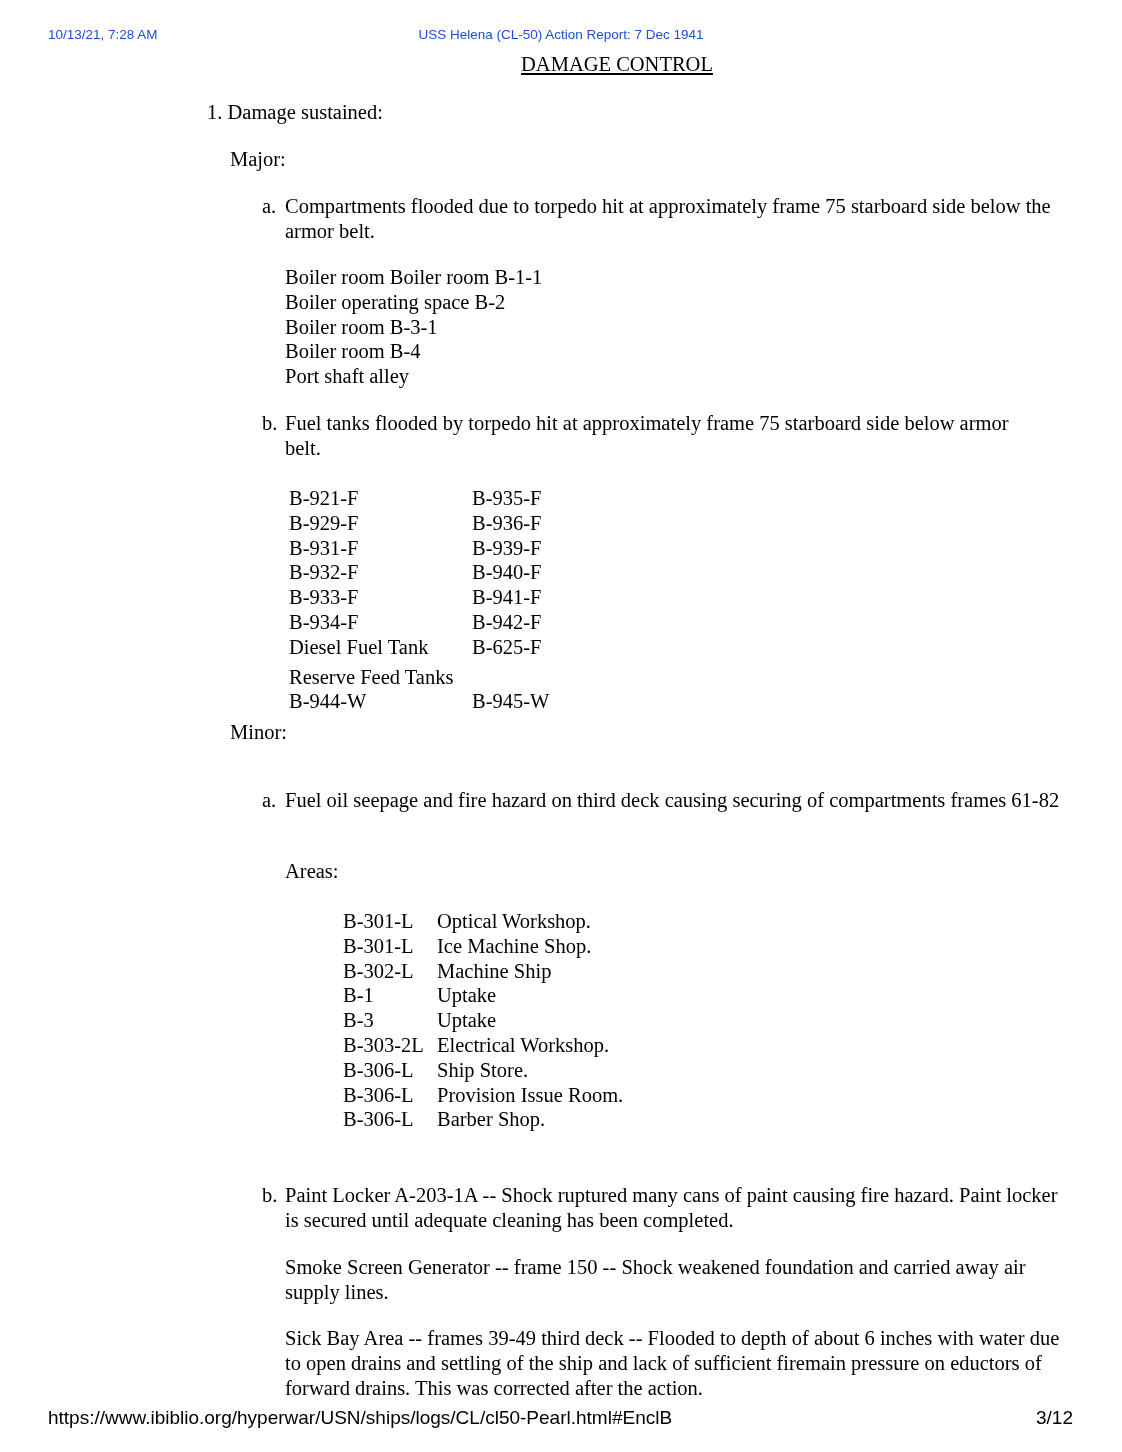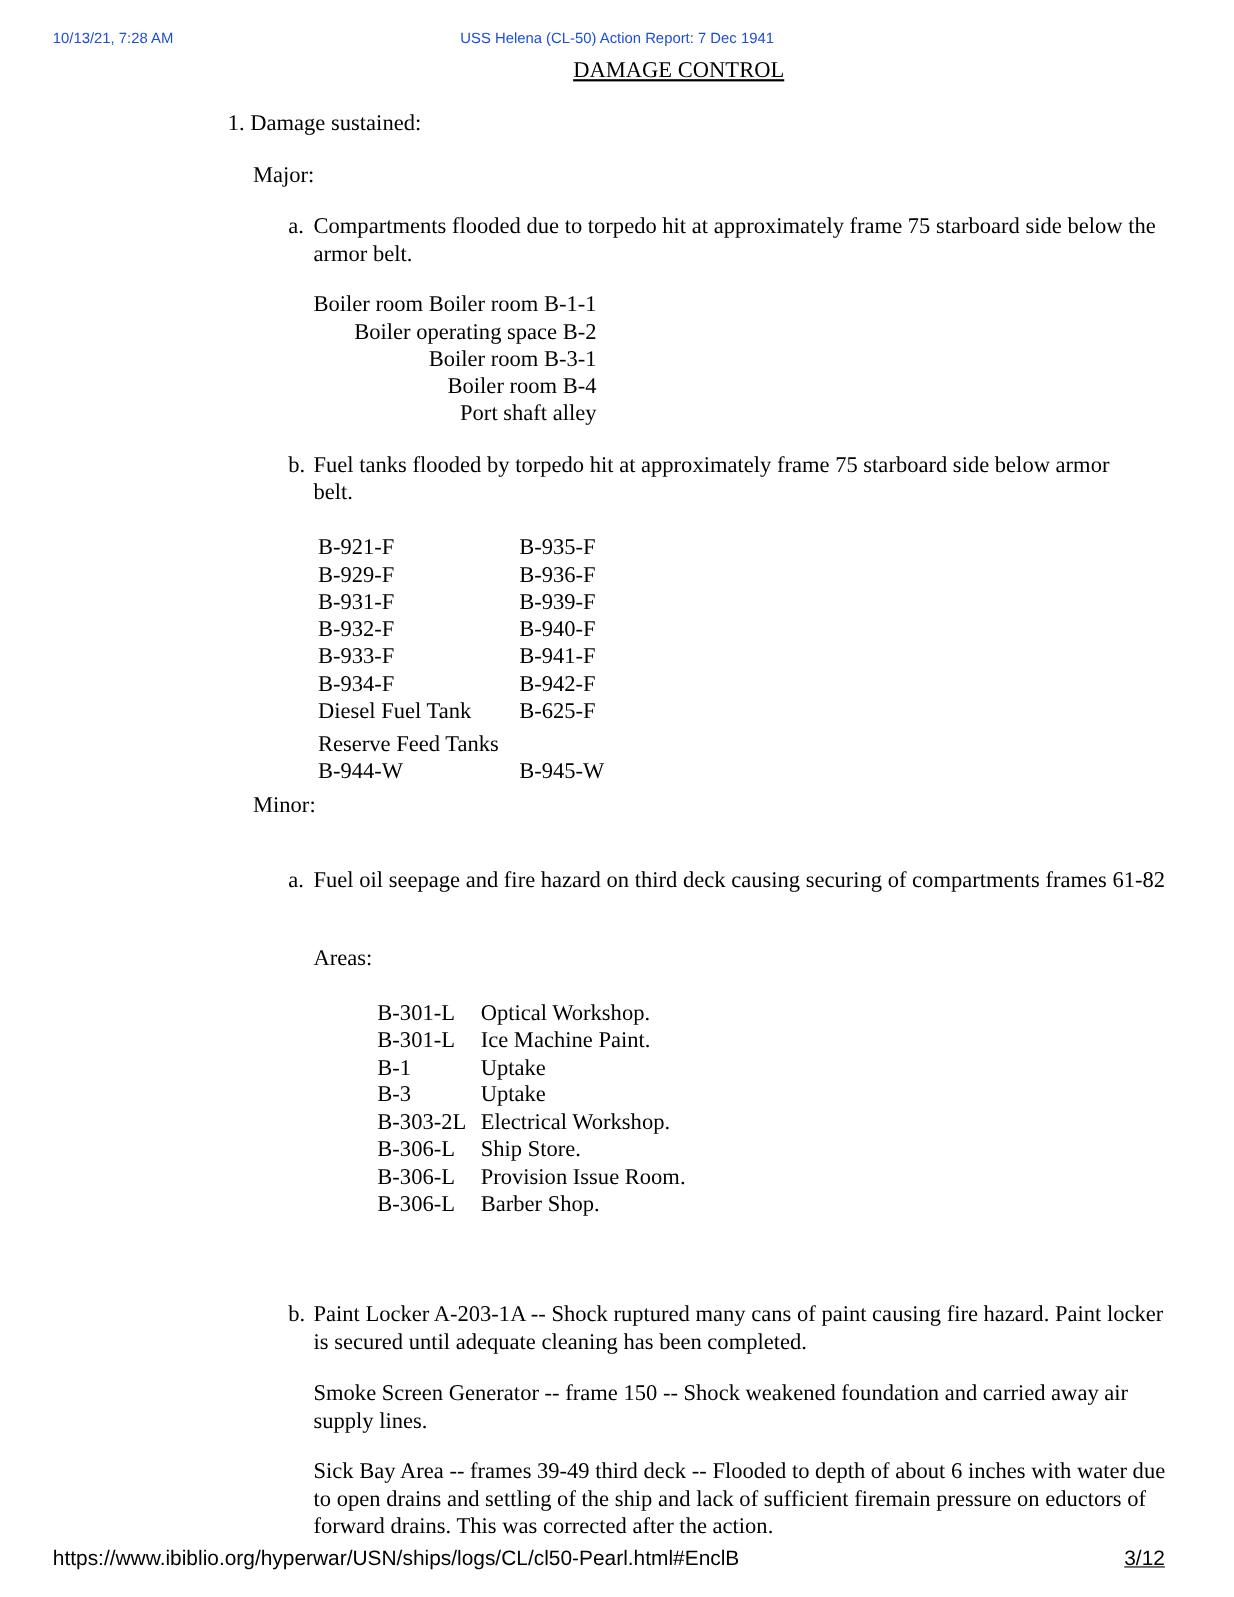--- a/index.html
+++ b/index.html
@@ -2,21 +2,21 @@
 <html><head>
   <meta charset="utf-8">
   <style>
     html, body { margin: 0; padding: 0; background: #ffffff; }
     body { width: 1122px; height: 1452px; position: relative; overflow: hidden; color: #000; }
     .hdr { position: absolute; top: 27px; font-family: "Liberation Sans", sans-serif; font-size: 13.5px; color: #1d4ed8; }
     .hdr-left { left: 48px; }
     .hdr-center { left: 0; width: 1122px; text-align: center; }
     .ftr { position: absolute; top: 1407px; font-family: "Liberation Sans", sans-serif; font-size: 19px; }
     .ftr-left { left: 48px; }
-    .ftr-right { right: 63px; text-decoration: underline; }
+    .ftr-right { right: 49px; }
     .serif { font-family: "Liberation Serif", serif; font-size: 20.5px; line-height: 25px; position: absolute; white-space: nowrap; }
     .title { left: 0; width: 1234px; text-align: center; top: 52px; text-decoration: underline; }
     .blk { position: absolute; font-family: "Liberation Serif", serif; font-size: 20.5px; line-height: 24.8px; }
     .item { position: absolute; font-family: "Liberation Serif", serif; font-size: 20.5px; line-height: 24.8px; }
     .item .mark { position: absolute; left: 0; top: 0; }
     .item .txt { margin-left: 23px; display: block; }
     .list div { height: 24.8px; white-space: nowrap; }
     table.tanks { border-collapse: collapse; font-family: "Liberation Serif", serif; font-size: 20.5px; }
     table.tanks td { padding: 0 4px; height: 24.8px; line-height: 24.8px; vertical-align: top; white-space: nowrap; }
     table.tanks td.c1 { width: 175px; }
@@ -37,21 +37,21 @@
   <span>Damage sustained:</span>
 </div>
 
 <div class="blk" style="left:230px; top:147px;">Major:</div>
 
 <div class="item" style="left:262px; top:194px; width:790px;">
   <span class="mark">a.</span>
   <span class="txt">Compartments flooded due to torpedo hit at approximately frame 75 starboard side below the armor belt.</span>
 </div>
 
-<div class="blk list" style="left:285px; top:265px;text-align:right;">
+<div class="blk list" style="left:285px; top:265px;">
   <div>Boiler room Boiler room B-1-1</div>
   <div>Boiler operating space B-2</div>
   <div>Boiler room B-3-1</div>
   <div>Boiler room B-4</div>
   <div>Port shaft alley</div>
 </div>
 
 <div class="item" style="left:262px; top:411px; width:760px;">
   <span class="mark">b.</span>
   <span class="txt">Fuel tanks flooded by torpedo hit at approximately frame 75 starboard side below armor belt.</span>
@@ -115,21 +115,25 @@
 
 <div style="position:absolute; left:343px; top:909px;">
   <table class="areas">
     <tbody>
         <tr>
           <td class="code">B-301-L</td>
           <td>Optical Workshop.</td>
         </tr>
     <tr>
           <td class="code">B-301-L</td>
-          <td>Ice Machine Paint.</td>
+          <td>Ice Machine Shop.</td>
+        </tr>
+    <tr>
+          <td class="code">B-302-L</td>
+          <td>Machine Ship</td>
         </tr>
     <tr>
           <td class="code">B-1</td>
           <td>Uptake</td>
         </tr>
     <tr>
           <td class="code">B-3</td>
           <td>Uptake</td>
         </tr>
     <tr>

